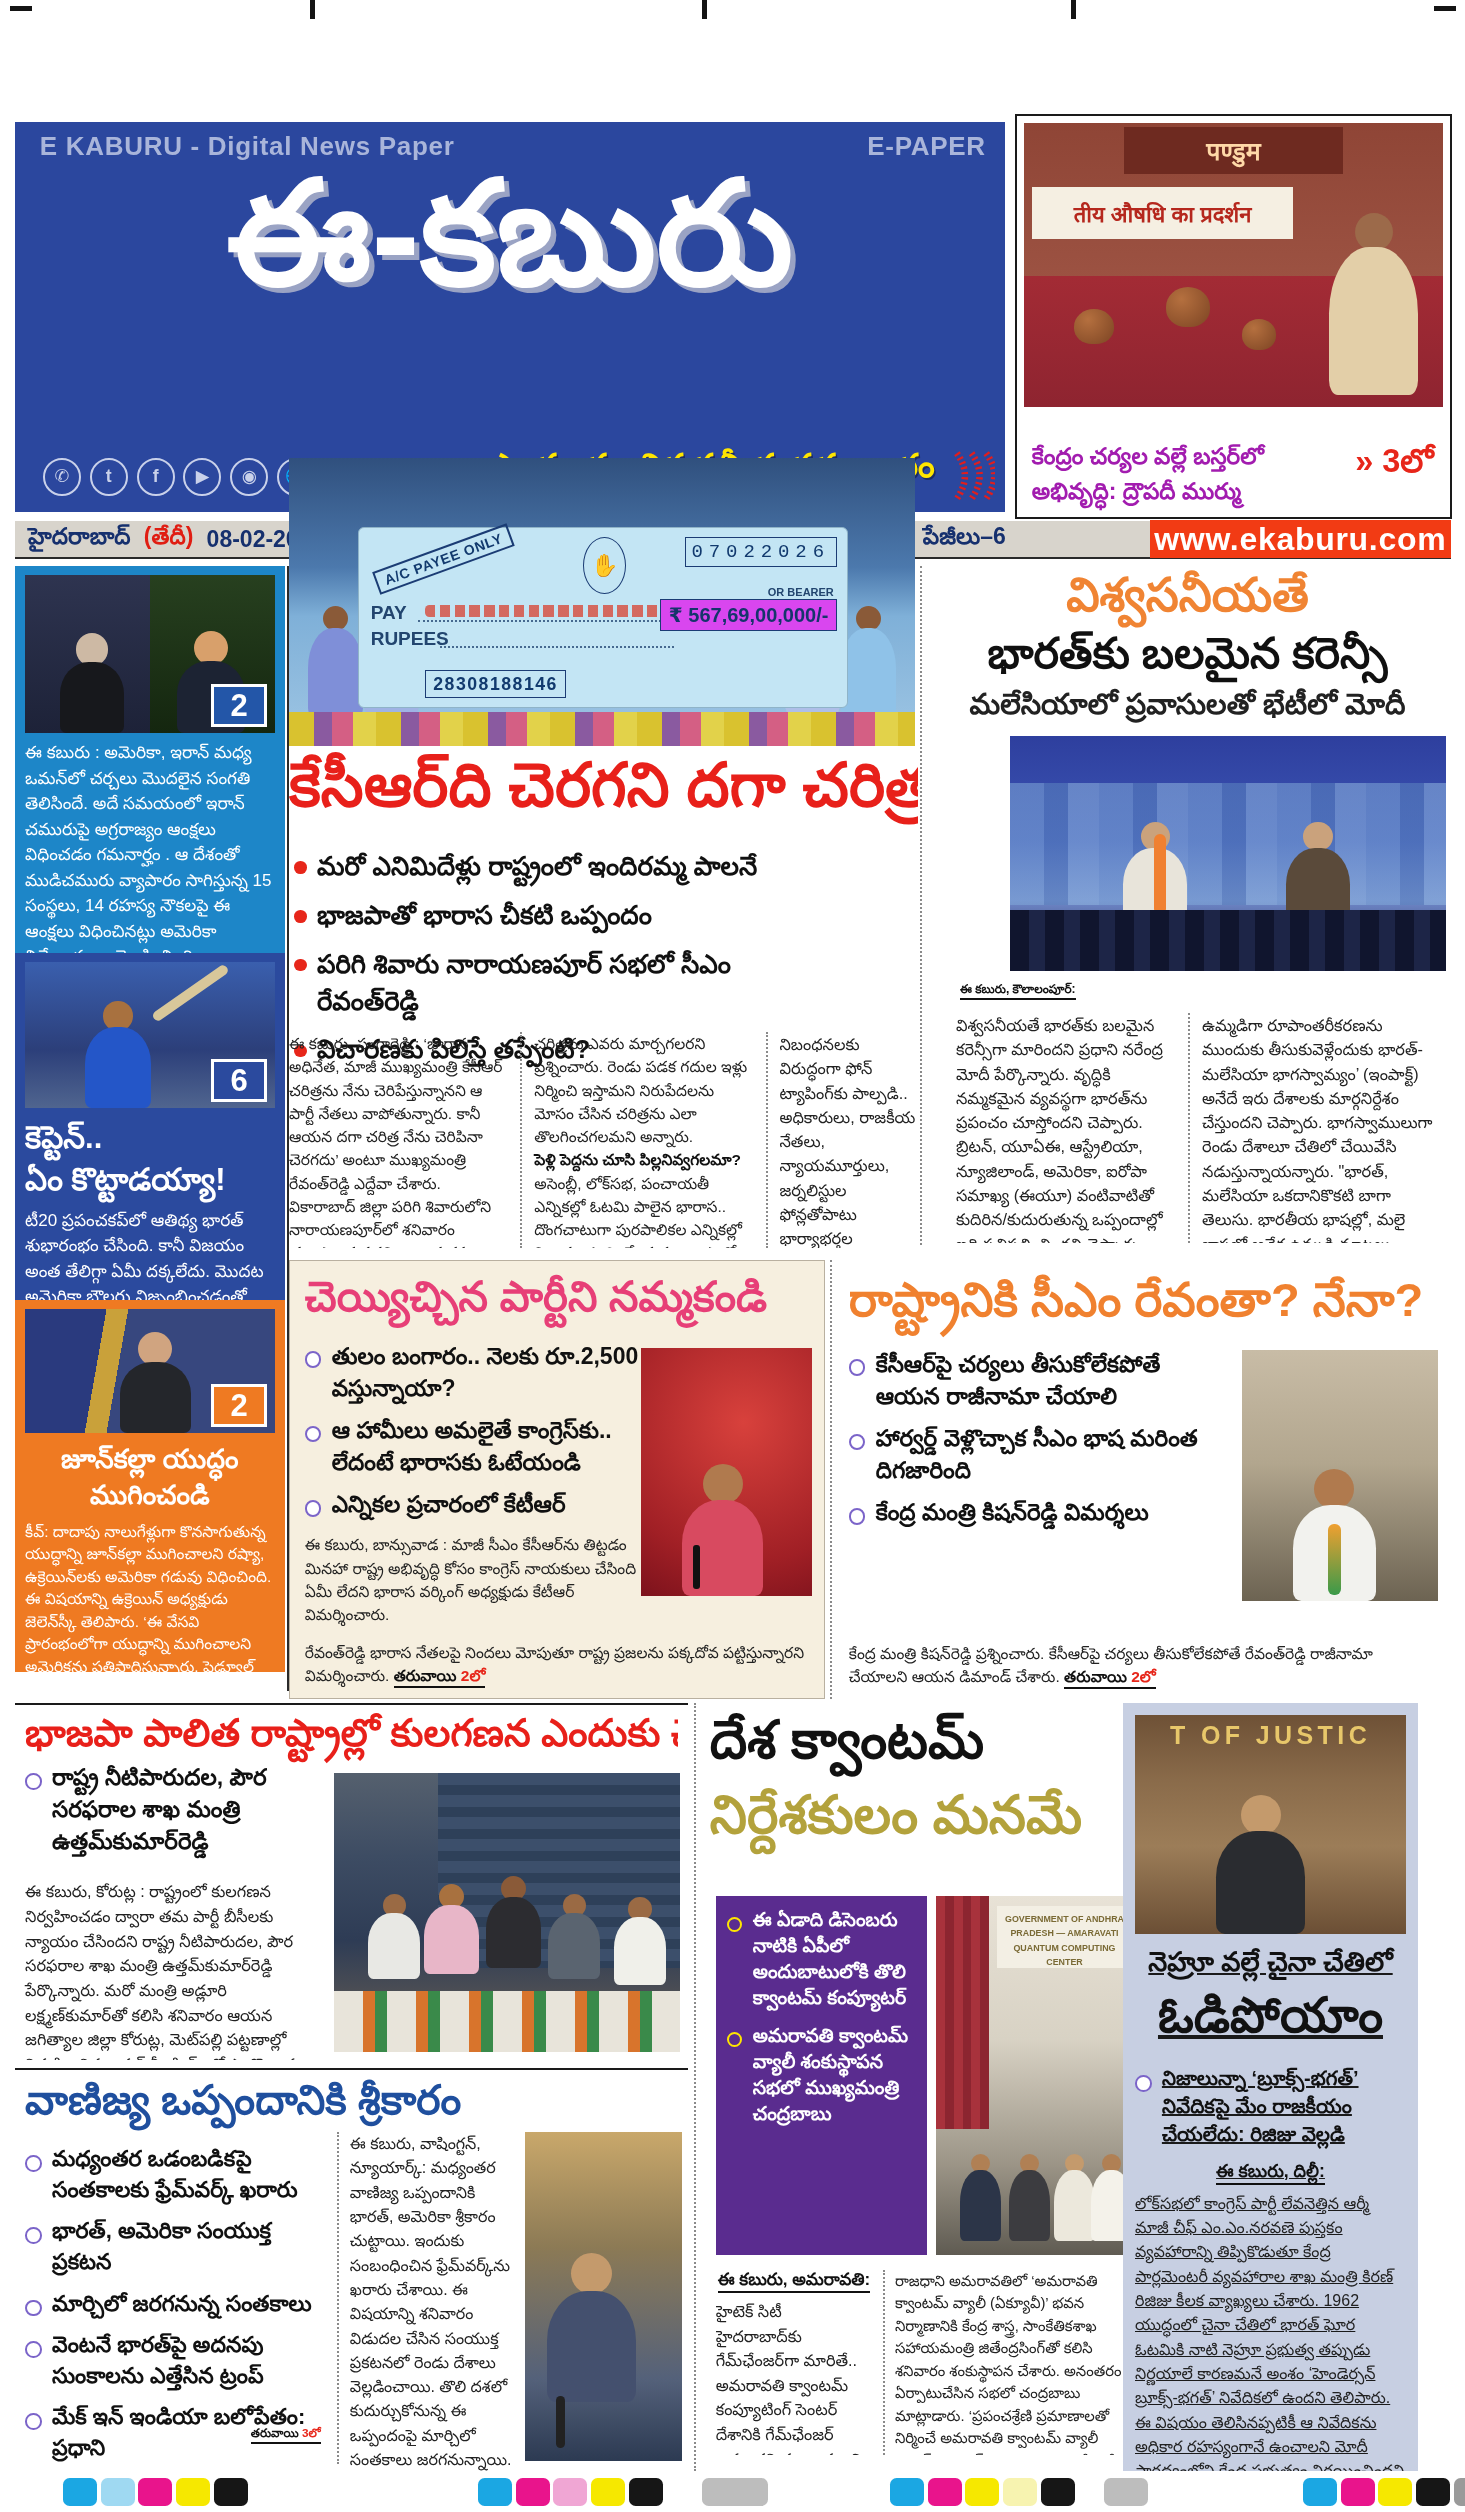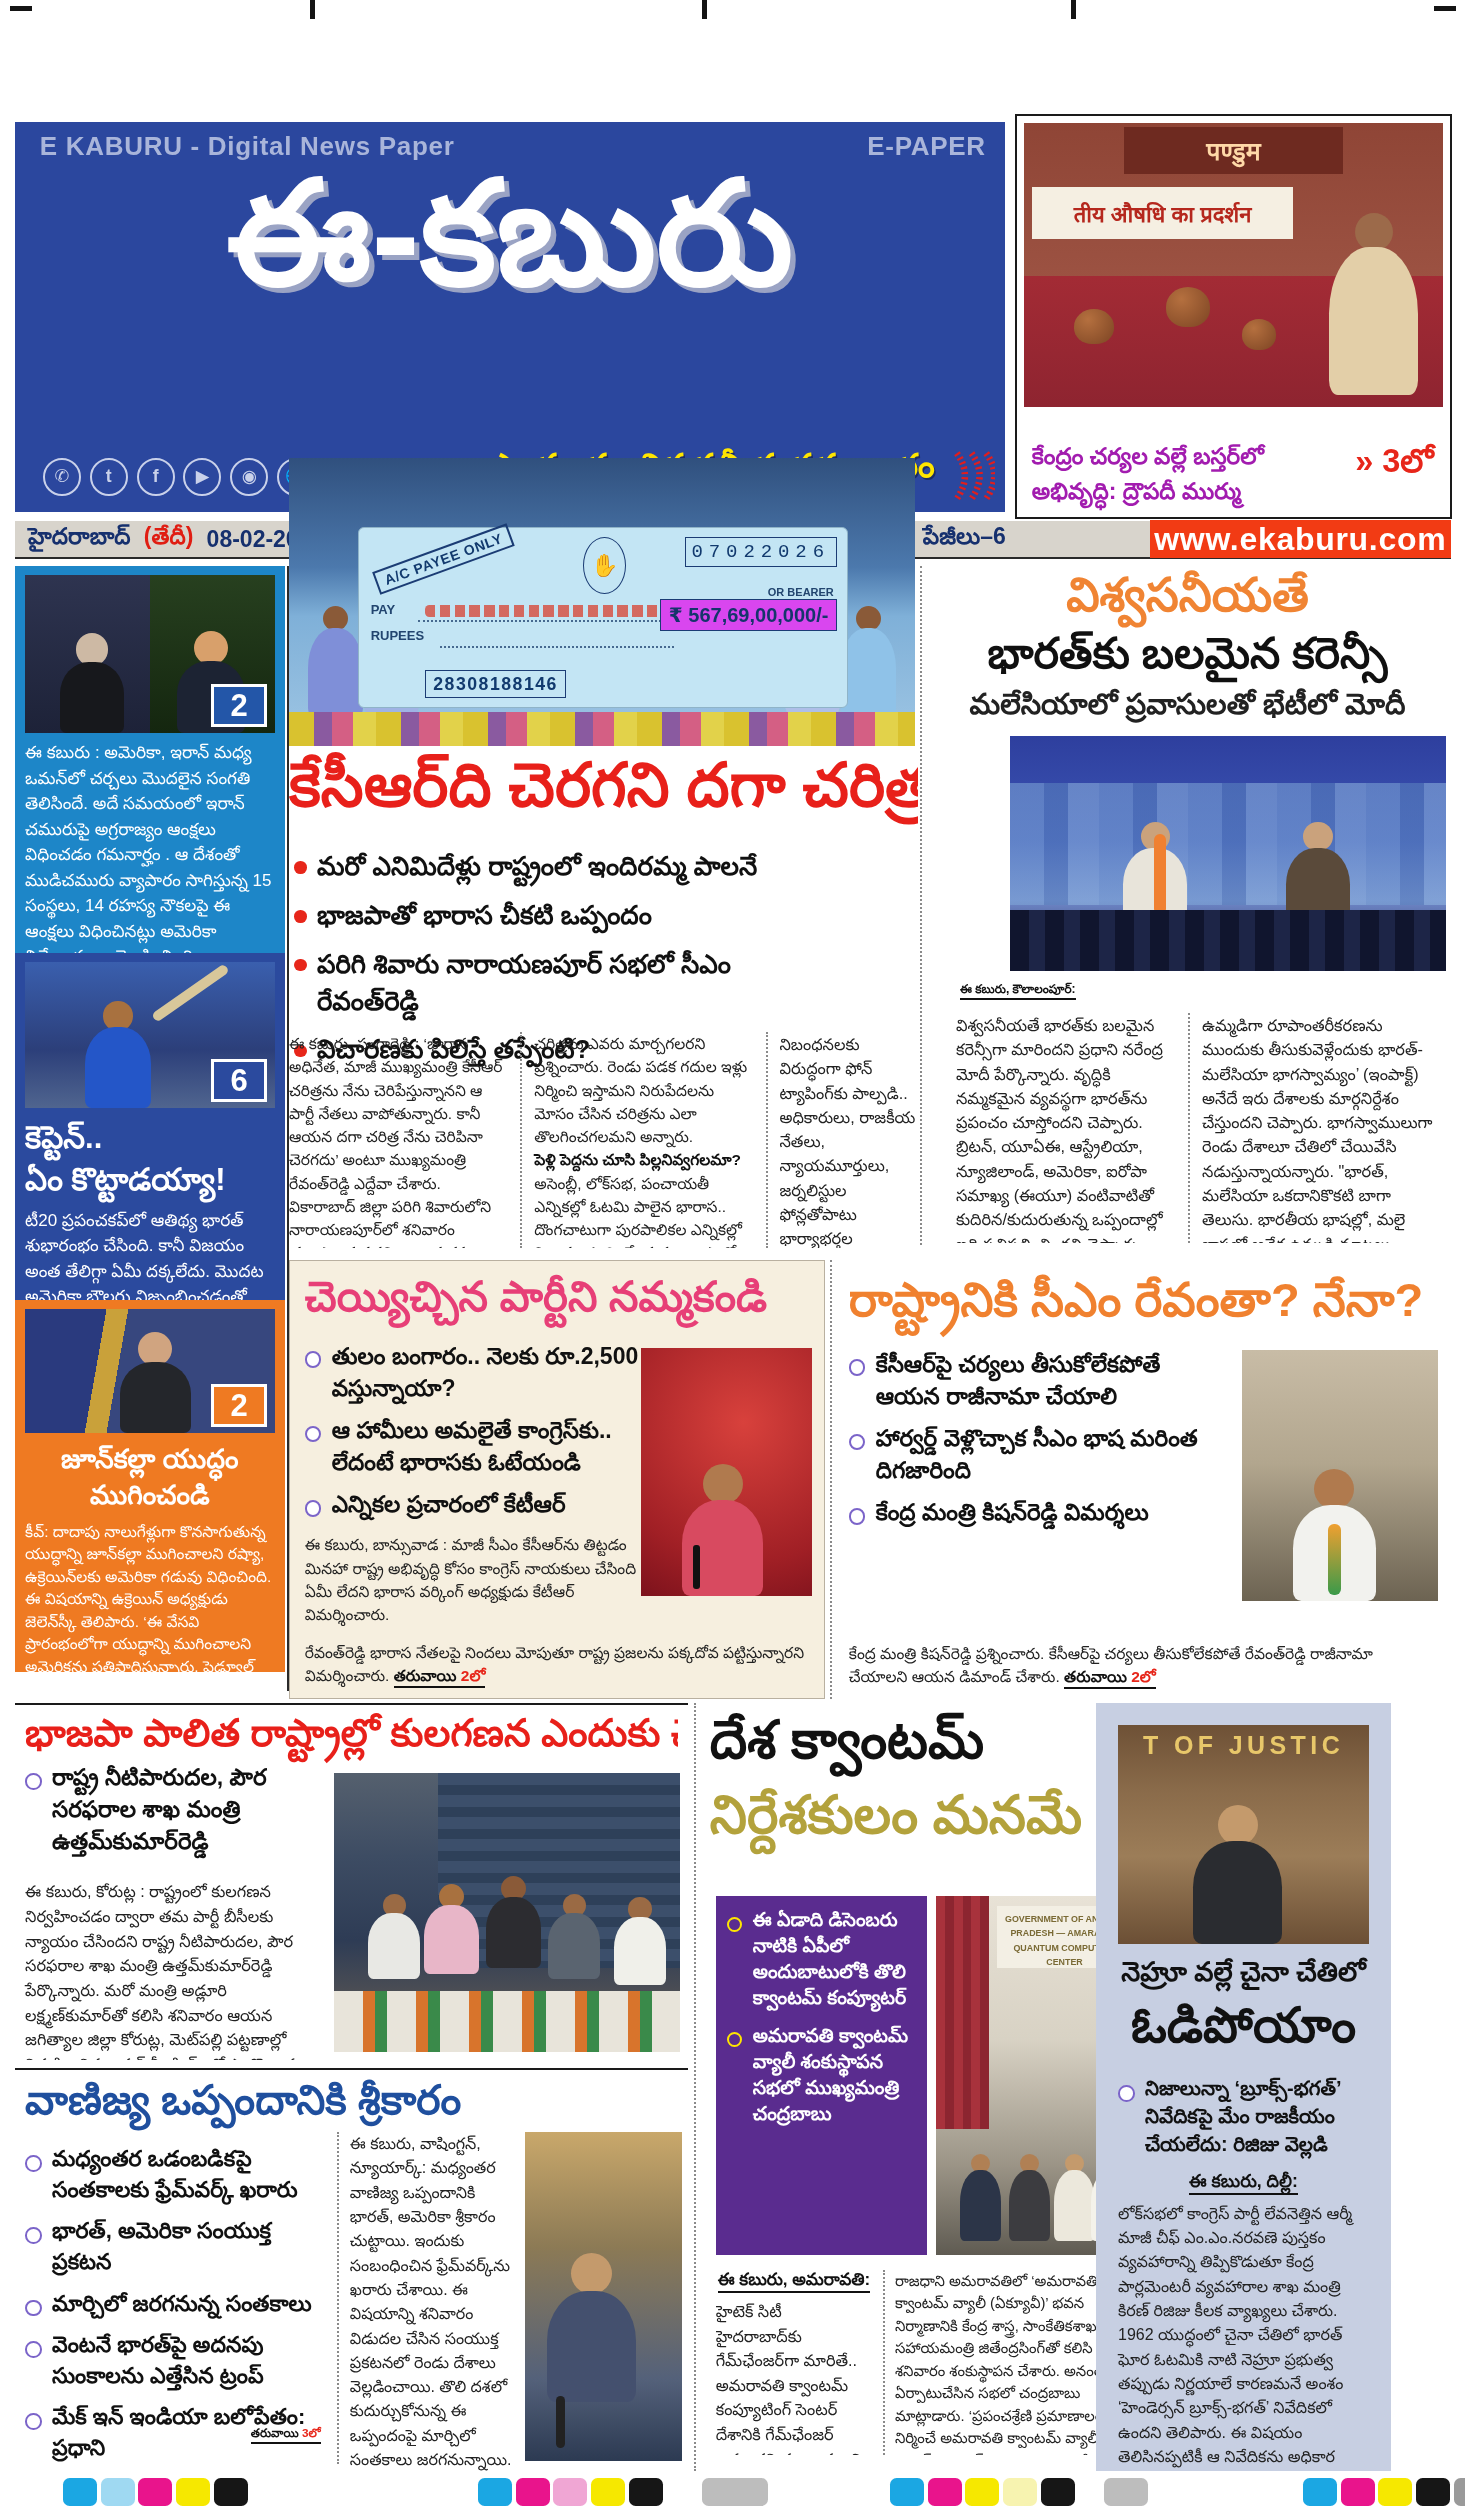--- a/index.html
+++ b/index.html
@@ -79,21 +79,21 @@
     background:repeating-linear-gradient(90deg,#d9c22f 0 25px,#8a5aa0 25px 43px,#d45f84 43px 64px,#e2d24a 64px 87px);}
   .cheque{position:absolute;left:11%;top:24%;width:78%;height:62%;background:#c3e5f4;border-radius:5.9px;
     border:1.5px solid #8fb4c8;color:#123a6e;}
   .cheq-stamp{position:absolute;left:13.3px;top:19px;transform:rotate(-20deg);border:2.2px solid #1b3c74;
     padding:2.2px 7.4px;font-size:14px;font-weight:bold;letter-spacing:0.7px;}
   .cheq-date{position:absolute;right:10.3px;top:8.9px;border:1.5px solid #1b3c74;padding:3px 5.9px;
     font-family:"Liberation Mono","DejaVu Sans Mono",monospace;font-size:19px;letter-spacing:5.9px;}
   .cheq-emblem{position:absolute;left:46%;top:8.9px;width:41px;height:55px;border:1.5px solid #1b3c74;border-radius:50%;
     display:flex;align-items:center;justify-content:center;font-size:22px;color:#1b3c74;}
   .cheq-line{position:absolute;height:0;border-bottom:2.2px dotted #46698f;}
-  .cheq-label{position:absolute;font-size:13px;font-weight:bold;color:#22456f;}
+  .cheq-label{position:absolute;font-size:19px;font-weight:bold;color:#22456f;}
   .cheq-amt{position:absolute;right:10.3px;top:71px;border:1.5px solid #1b3c74;background:#d946ef;
     padding:3px 7.4px;font-size:20px;font-weight:bold;color:#15356b;}
   .cheq-acc{position:absolute;left:66px;bottom:8.9px;border:1.5px solid #1b3c74;padding:2.2px 7.4px;
     font-size:17.7px;font-weight:bold;letter-spacing:1.5px;}
   .cheq-red-script{position:absolute;left:66px;top:77px;width:55%;height:11.8px;
     background:repeating-linear-gradient(90deg,#d9402e 0 10.3px,transparent 10.3px 14.8px);opacity:.75;border-radius:4.4px;}
   .lead-headline{left:289px;top:750px;width:629px;color:#e8201a;font-size:61px;font-weight:bold;
     white-space:nowrap;overflow:hidden;}
   .lead-bullets{left:294px;top:851px;width:517px;display:flex;flex-direction:column;gap:11.8px;font-size:26px;}
   .lead-body{left:289px;top:1032px;width:629px;height:216px;display:flex;overflow:hidden;}
@@ -142,21 +142,21 @@
   .q-h2{color:#b3a23c;font-size:53px;font-weight:bold;white-space:nowrap;}
   .q-purple{position:absolute;left:17.7px;top:193px;width:211px;height:359px;background:#5a2c8f;color:#ffffff;
     box-sizing:border-box;padding:13.3px 11.8px;overflow:hidden;}
   .q-photo{position:absolute;left:238px;top:193px;width:204px;height:359px;overflow:hidden;
     background:linear-gradient(180deg,#e8e2d6 0%,#d8d2c4 40%,#9b9486 75%,#5f5b52 100%);}
   .q-curtain{position:absolute;left:0;top:0;width:26%;height:65%;
     background:repeating-linear-gradient(90deg,#a8323c 0 8.9px,#8c2530 8.9px 17.7px);}
   .q-banner{position:absolute;left:30%;top:10.3px;width:66%;height:62px;background:#f3efe4;color:#7a6a35;
     font-size:8.9px;font-weight:bold;text-align:center;padding-top:5.9px;box-sizing:border-box;line-height:1.6;}
   .q-text{position:absolute;left:17.7px;top:567px;width:418px;height:185px;display:flex;overflow:hidden;}
-  .rijiju{left:1096px;top:1703px;width:295px;height:768px;background:#c7cfe2;box-sizing:border-box;padding:22px;overflow:hidden;}
+  .rijiju{left:1123px;top:1703px;width:295px;height:768px;background:#c7cfe2;box-sizing:border-box;padding:12px;overflow:hidden;text-decoration:underline;}
   .rj-photo{position:relative;width:100%;height:219px;overflow:hidden;
     background:linear-gradient(180deg,#6e5136 0%,#8a6b4a 30%,#9c7d58 60%,#6b4f35 100%);}
   .rj-justice{position:absolute;top:5.9px;left:0;width:100%;text-align:center;color:#e8c76a;
     font-size:25px;font-weight:bold;letter-spacing:4.4px;}
   .rj-h1{margin-top:13.3px;text-align:center;font-size:27px;font-weight:bold;color:#111;}
   .rj-h2{text-align:center;font-size:49px;font-weight:bold;color:#111;margin-top:3px;}
 </style>
 </head>
 <body>
 

